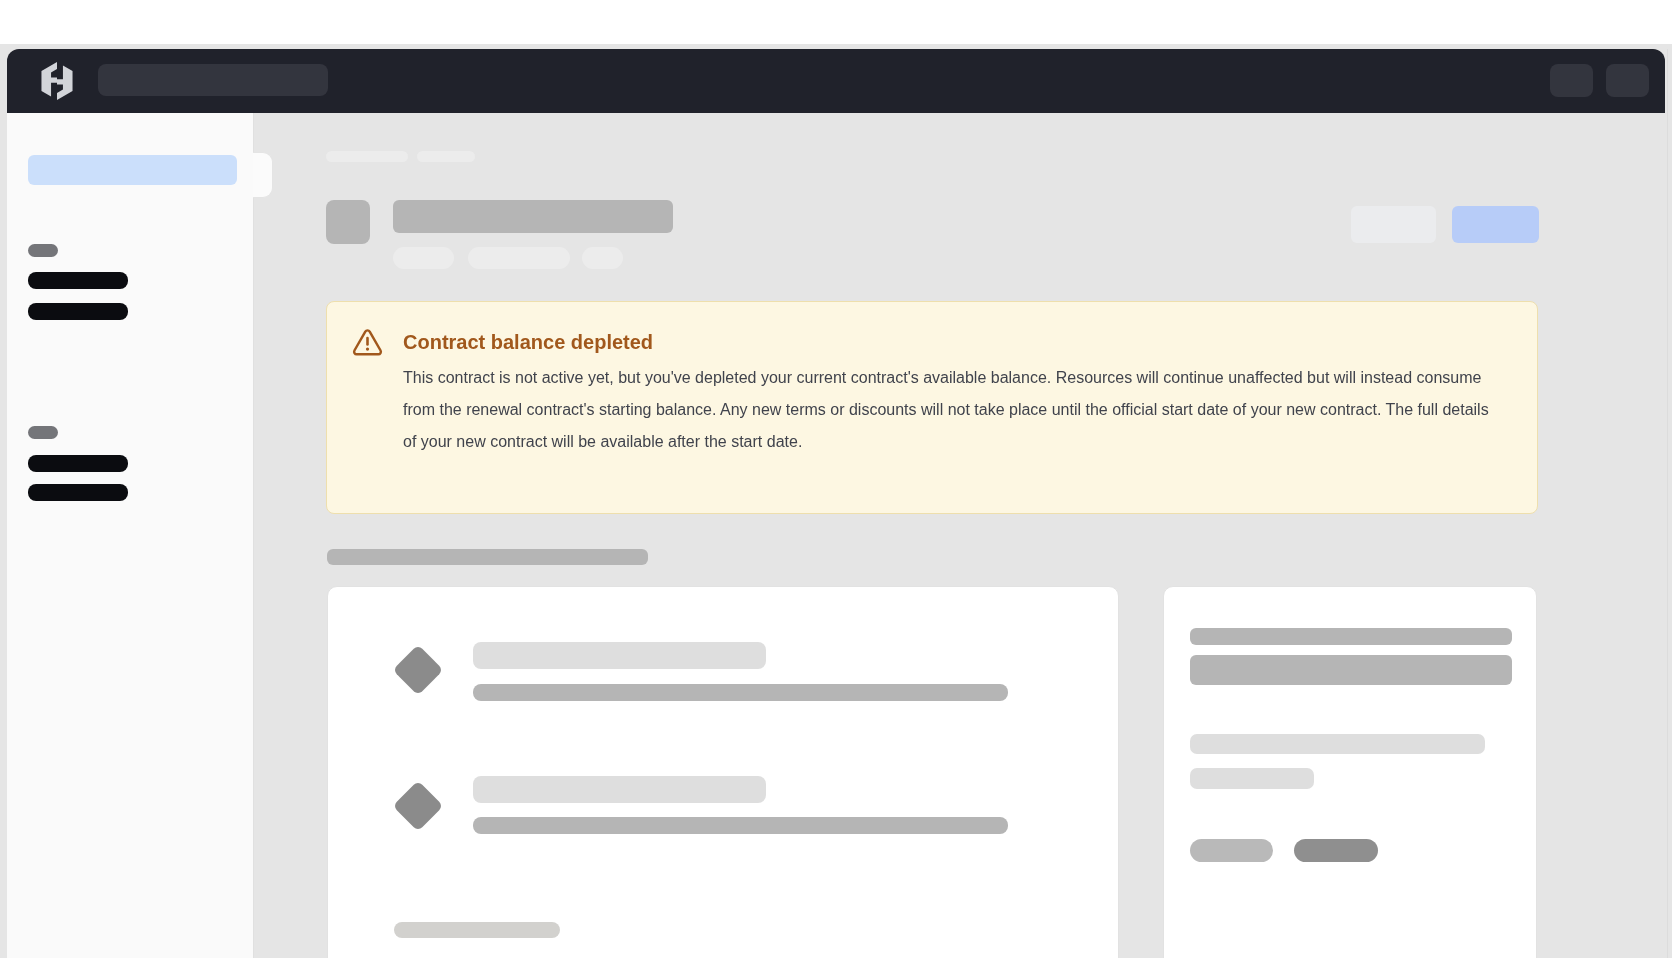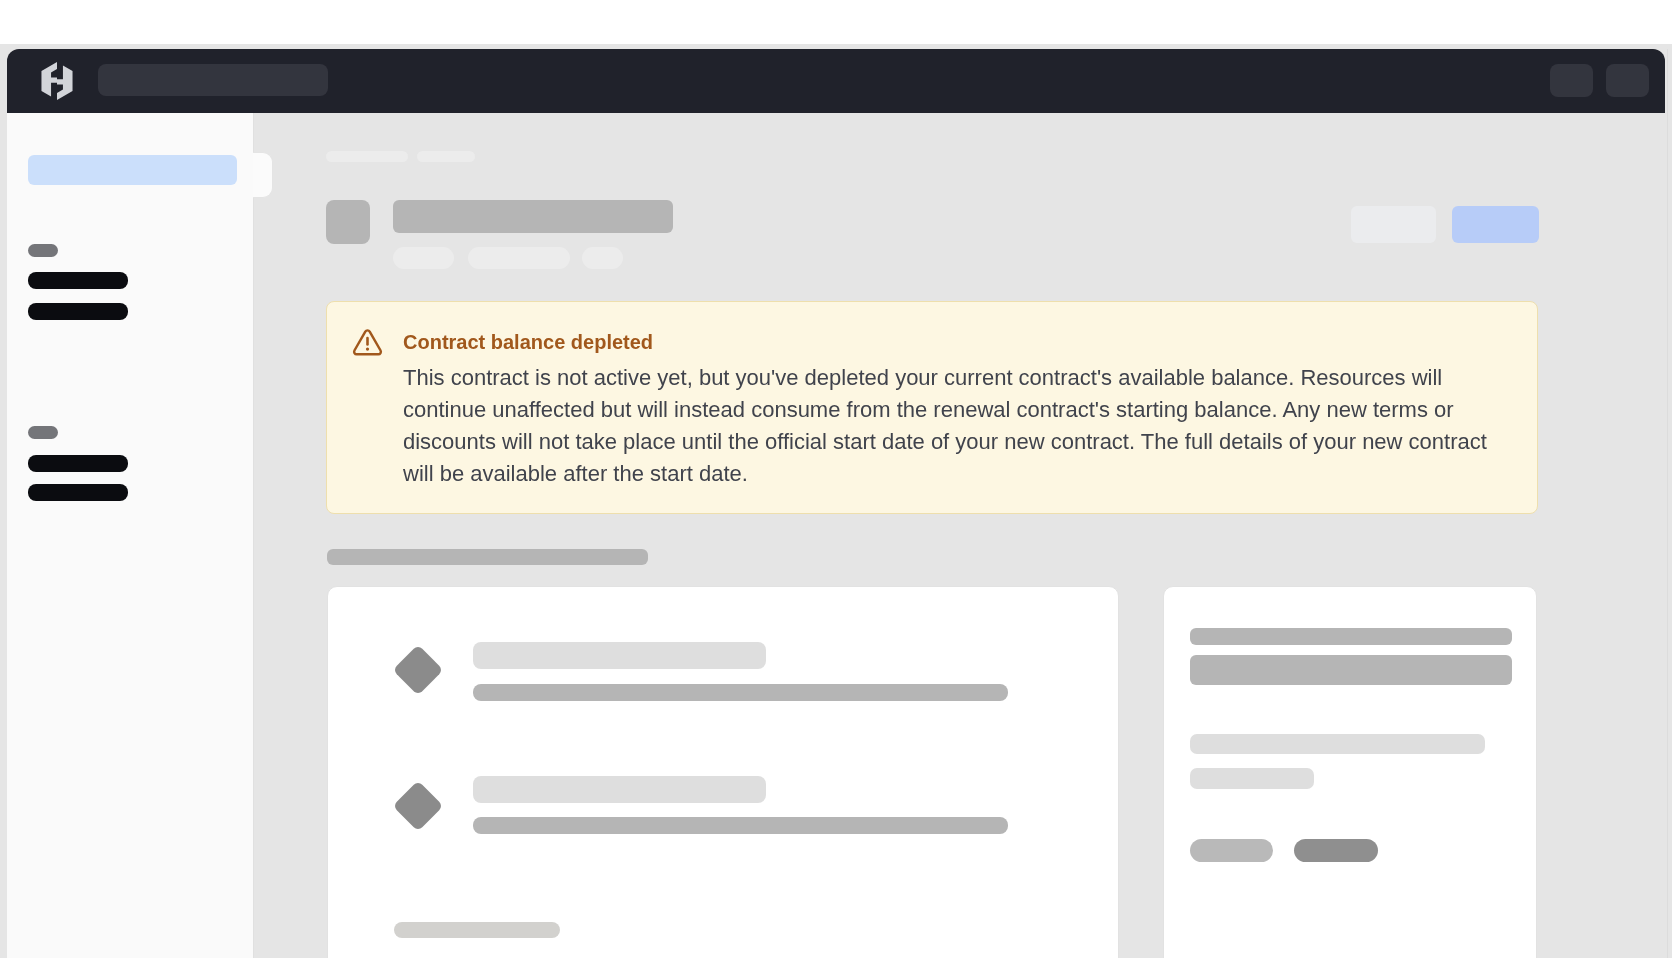--- a/index.html
+++ b/index.html
@@ -43,21 +43,21 @@
   .btn-gray{left:1351px;width:85px;background:var(--button-secondary,#ebecee);}
   .btn-blue{left:1452px;width:87px;background:var(--accent-primary,#b7ccf8);}
 
   
   .alert{left:326px;top:257px;width:1212px;height:213px;box-sizing:border-box;
          background:var(--warning-bg,#fdf7e2);border:1px solid var(--warning-border,#eedfad);
          border-radius:8px;}
   .alert-icon{left:25px;top:25px;width:31px;height:31px;}
   .alert-title{left:76px;top:25px;font-size:20px;line-height:30px;font-weight:700;
                color:var(--warning-title,#a1581c);white-space:nowrap;}
-  .alert-body{left:76px;top:60px;width:1092px;font-size:22px;line-height:32px;
+  .alert-body{left:76px;top:60px;width:1092px;font-size:16px;line-height:32px;
               color:var(--warning-body,#40434c);}
 
   
   .section-title{left:327px;top:505px;width:321px;height:16px;border-radius:6px;
                  background:var(--skeleton-dark,#b5b5b5);}
   .card{box-sizing:border-box;border:1px solid var(--card-border,#e2e2e2);border-radius:10px;
         background:#fff;}
   .card-left{left:327px;top:542px;width:792px;height:470px;}
   .card-right{left:1163px;top:542px;width:374px;height:470px;}
   .diamond{left:72px;width:36px;height:36px;border-radius:6px;transform:rotate(45deg);

